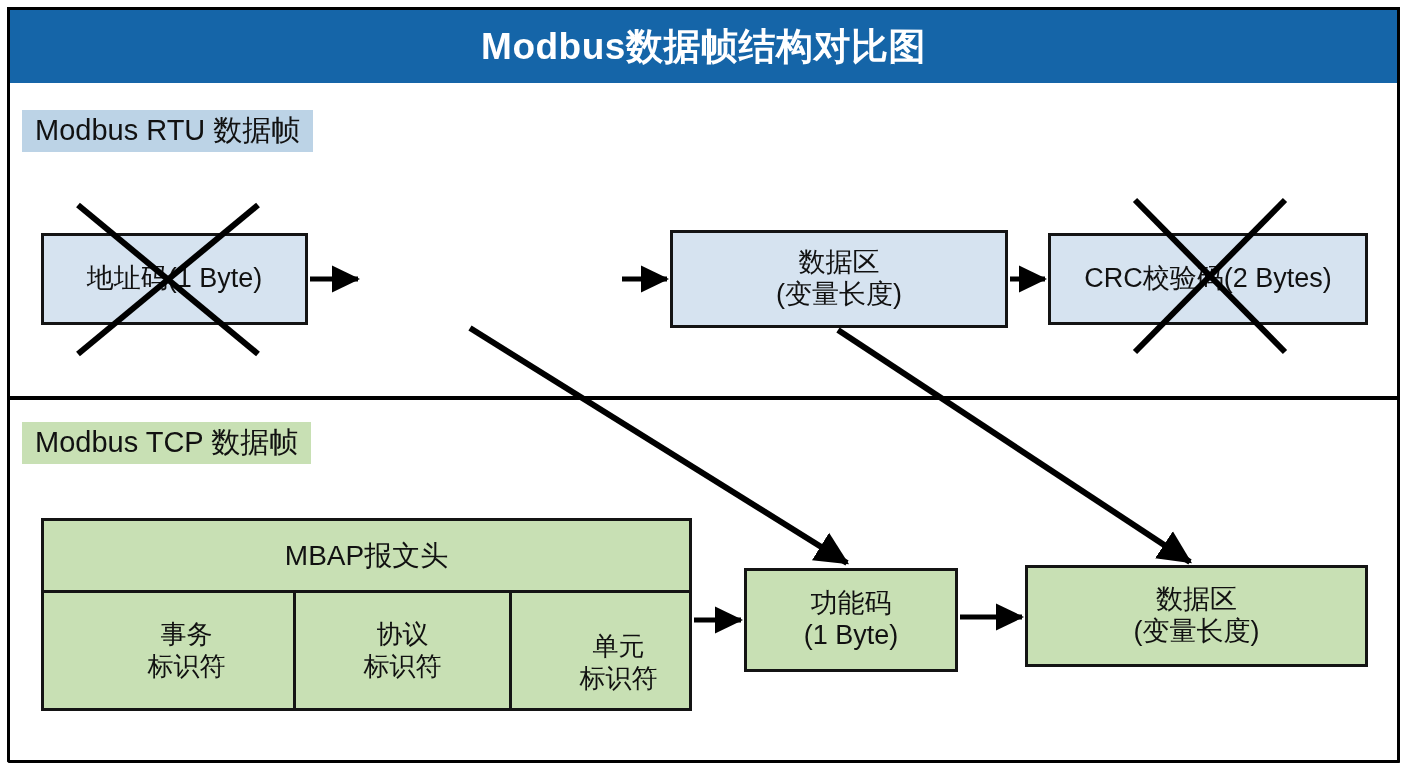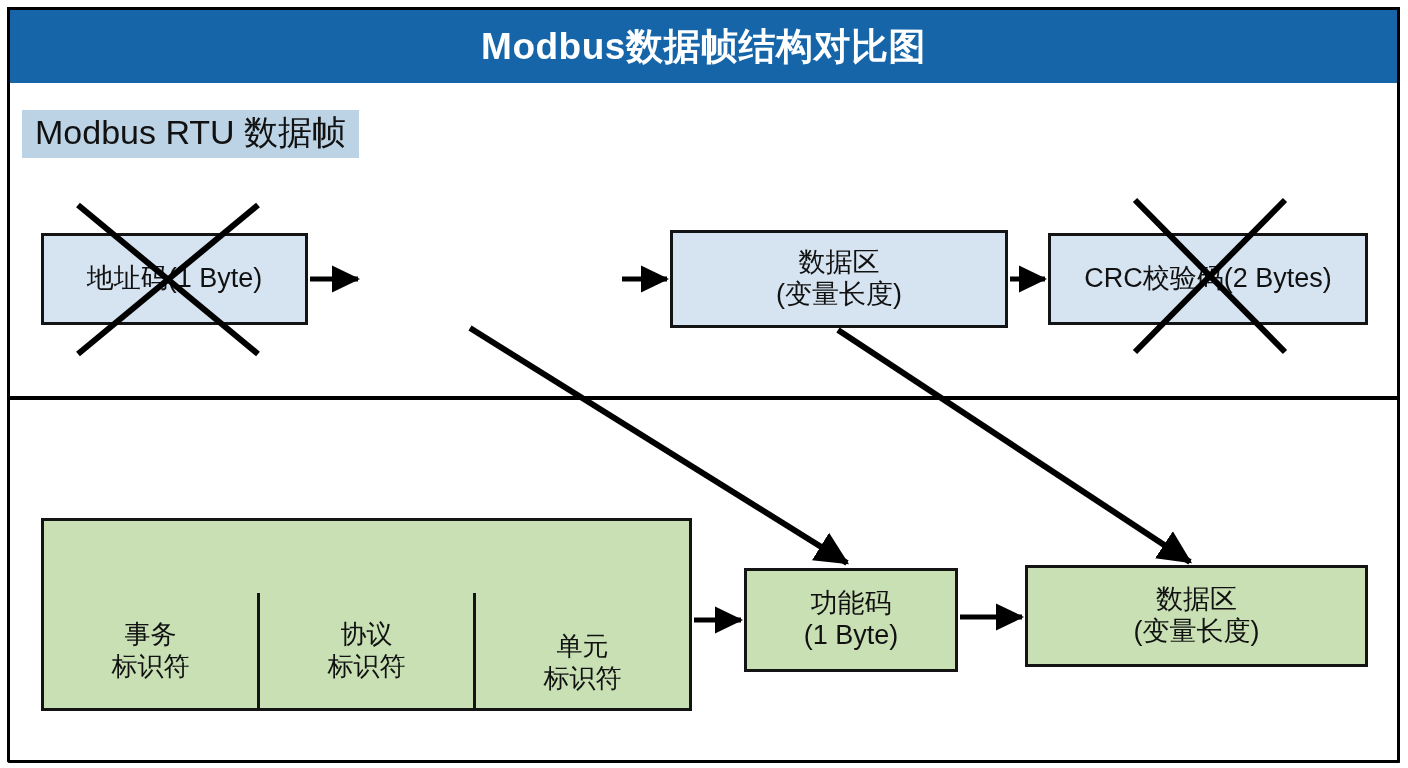--- a/index.html
+++ b/index.html
@@ -53,21 +53,21 @@
     position: absolute;
     left: 9px;
     top: 396px;
     width: 1389px;
     height: 4px;
     background: #000000;
   }
   
   .section-heading {
     position: absolute;
-    font-size: 34px;
+    font-size: 29px;
     color: #111111;
     padding: 5px 13px 7px 13px;
     line-height: 1.05;
     white-space: nowrap;
   }
   .section-heading.rtu {
     left: 22px;
     top: 110px;
     background: #bcd3e6;
   }
@@ -118,20 +118,21 @@
     box-sizing: border-box;
     border-bottom: 3px solid #141414;
   }
   .mbap-cells {
     position: absolute;
     left: 0;
     top: 72px;
     width: 100%;
     height: 115px;
     display: flex;
+    padding-left: 36px;
   }
   .mbap-cell {
     flex: 1 1 0;
     display: flex;
     align-items: center;
     justify-content: center;
     text-align: center;
     font-size: 26px;
     color: #111111;
     line-height: 1.2;
@@ -167,22 +168,24 @@
   <div class="section-heading rtu">Modbus RTU 数据帧</div>
 
   <div class="fbox blue" style="left:41px; top:233px; width:267px; height:92px;">地址码(1 Byte)</div>
 
 
   <div class="fbox blue" style="left:670px; top:230px; width:338px; height:98px;">数据区
 (变量长度)</div>
 
   <div class="fbox blue" style="left:1048px; top:233px; width:320px; height:92px;">CRC校验码(2 Bytes)</div>
 
+  <div class="section-heading tcp">Modbus TCP 数据帧</div>
 
   <div class="mbap-wrap">
+    <div class="mbap-title">MBAP报文头</div>
     <div class="mbap-cells">
       <div class="mbap-cell">事务
 标识符</div>
       <div class="mbap-cell">协议
 标识符</div>
       <div class="mbap-cell">单元
 标识符</div>
     </div>
   </div>
 

